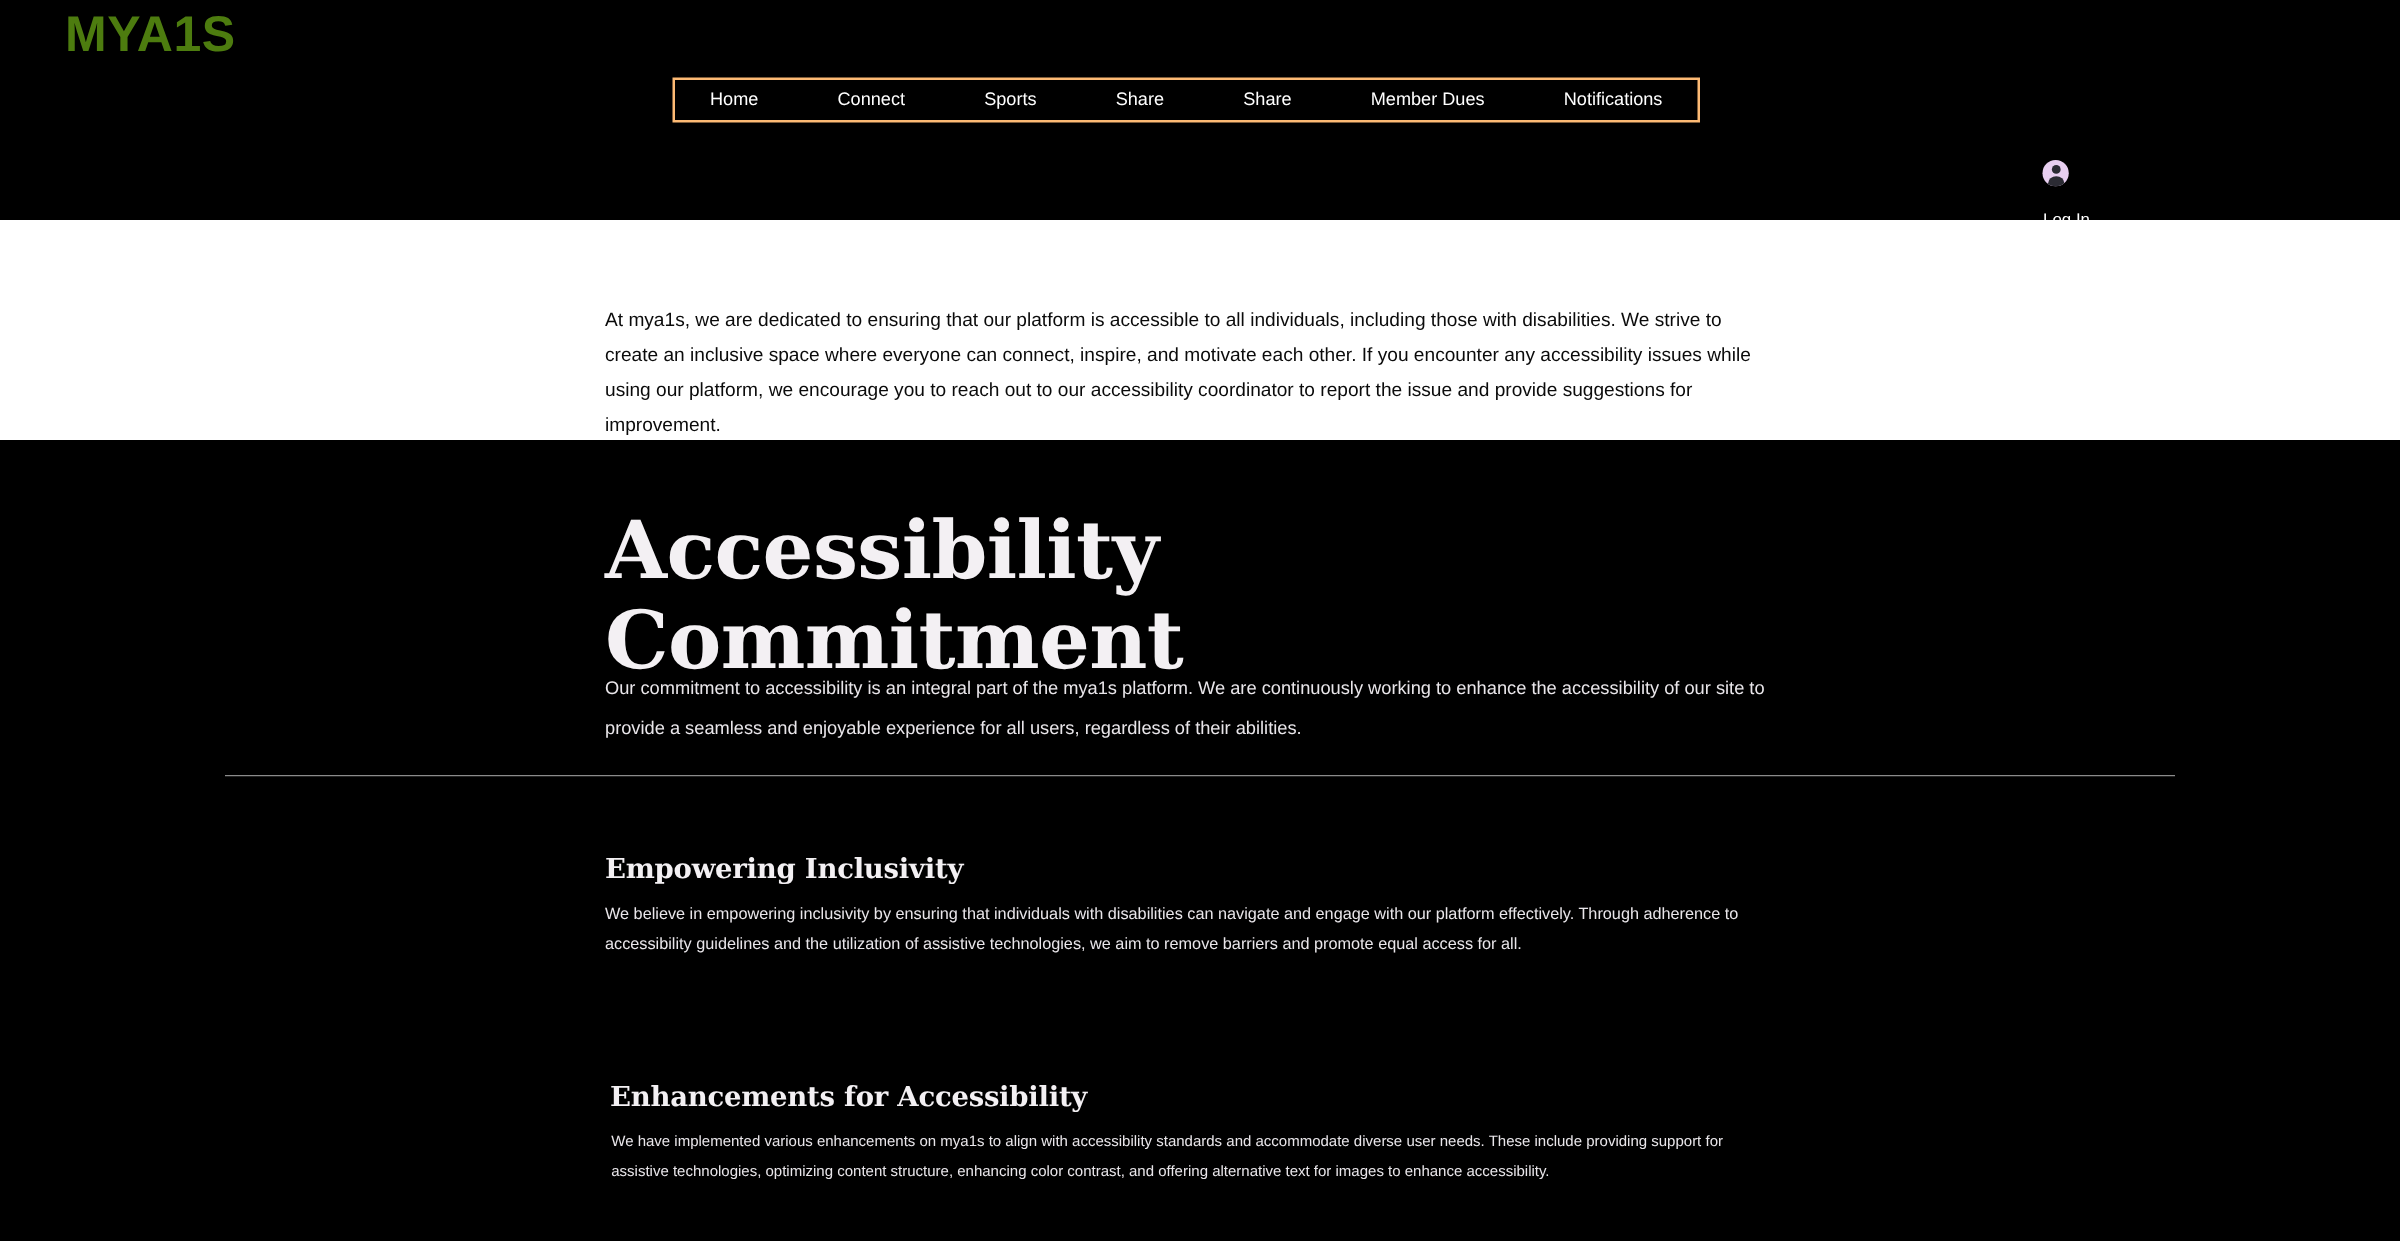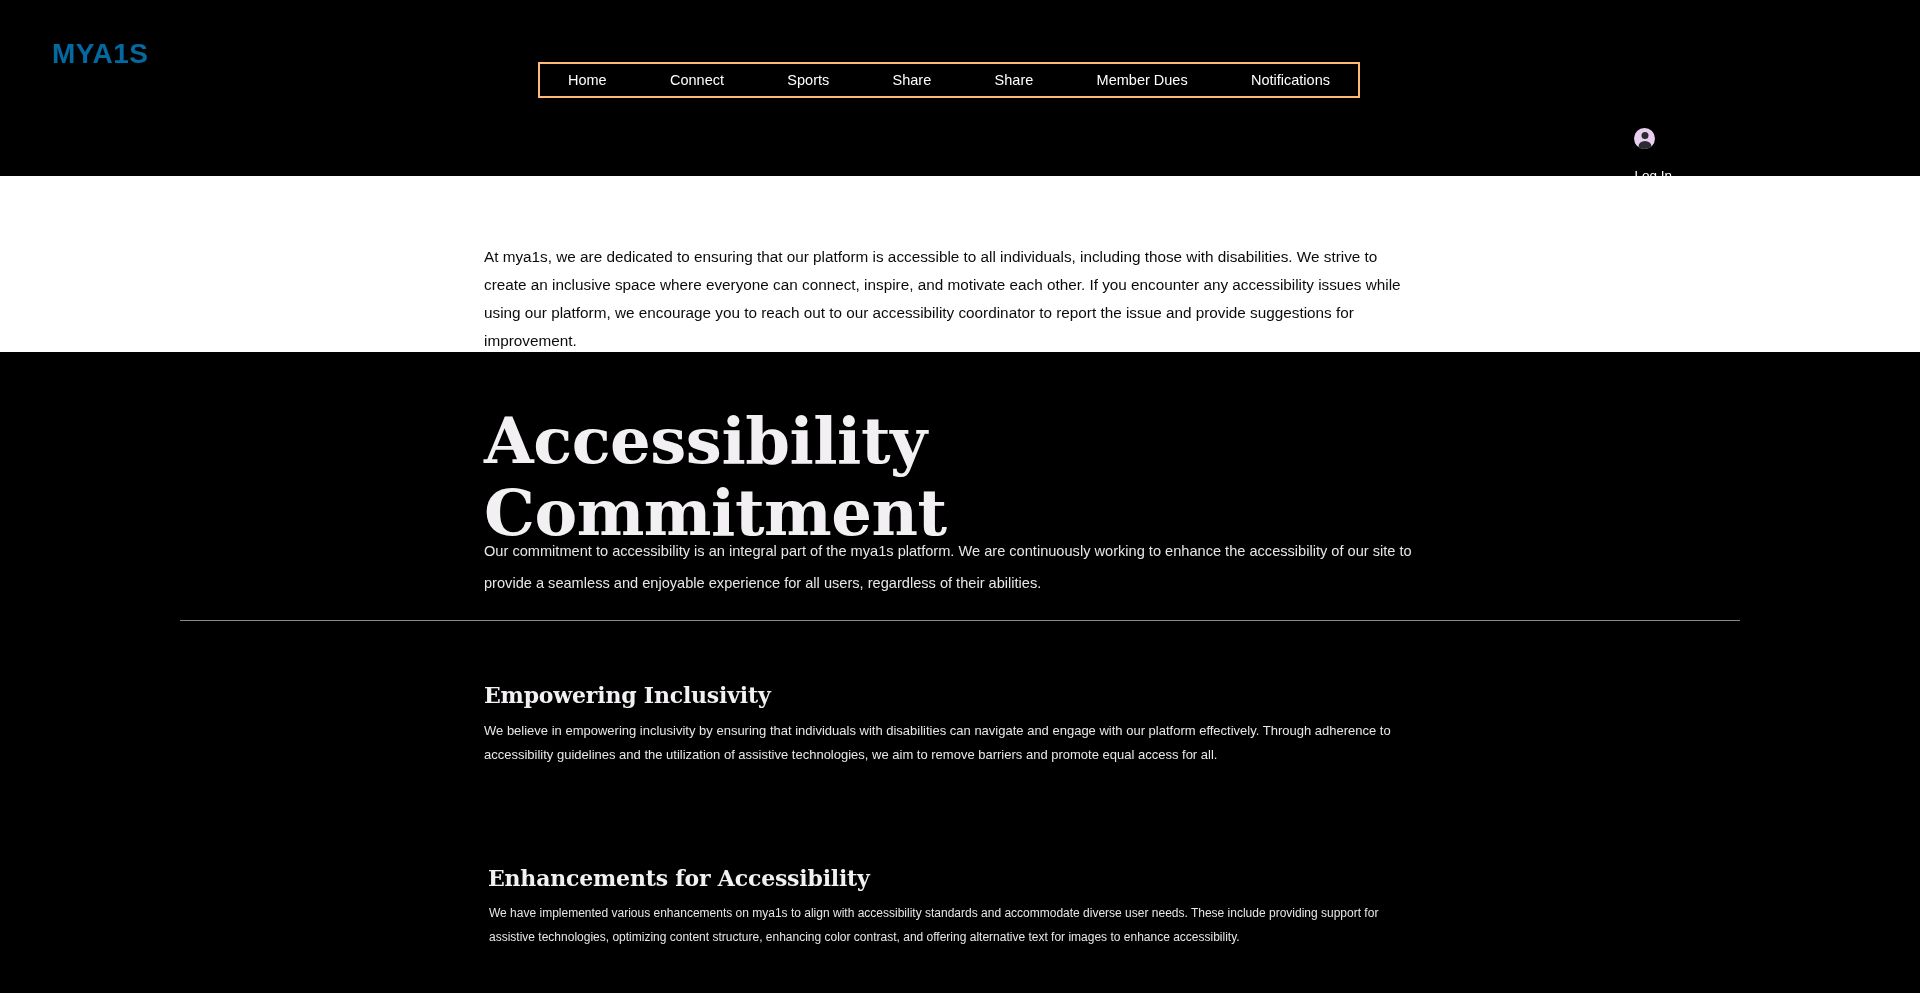--- a/index.html
+++ b/index.html
@@ -25,23 +25,23 @@
     position: absolute;
     top: 0; left: 0;
     width: 1920px;
     height: 176px;
     background: #000000;
   }
 
   .brand {
     position: absolute;
     left: 52px;
-    top: 38px;
-    color: #0369a1;
-    font-size: 28px;
+    top: 6px;
+    color: #4d7c0f;
+    font-size: 40px;
     font-weight: bold;
     letter-spacing: 0.5px;
     font-family: "Liberation Sans", sans-serif;
   }
 
   .navbar {
     position: absolute;
     left: 538px;
     top: 62px;
     width: 822px;

